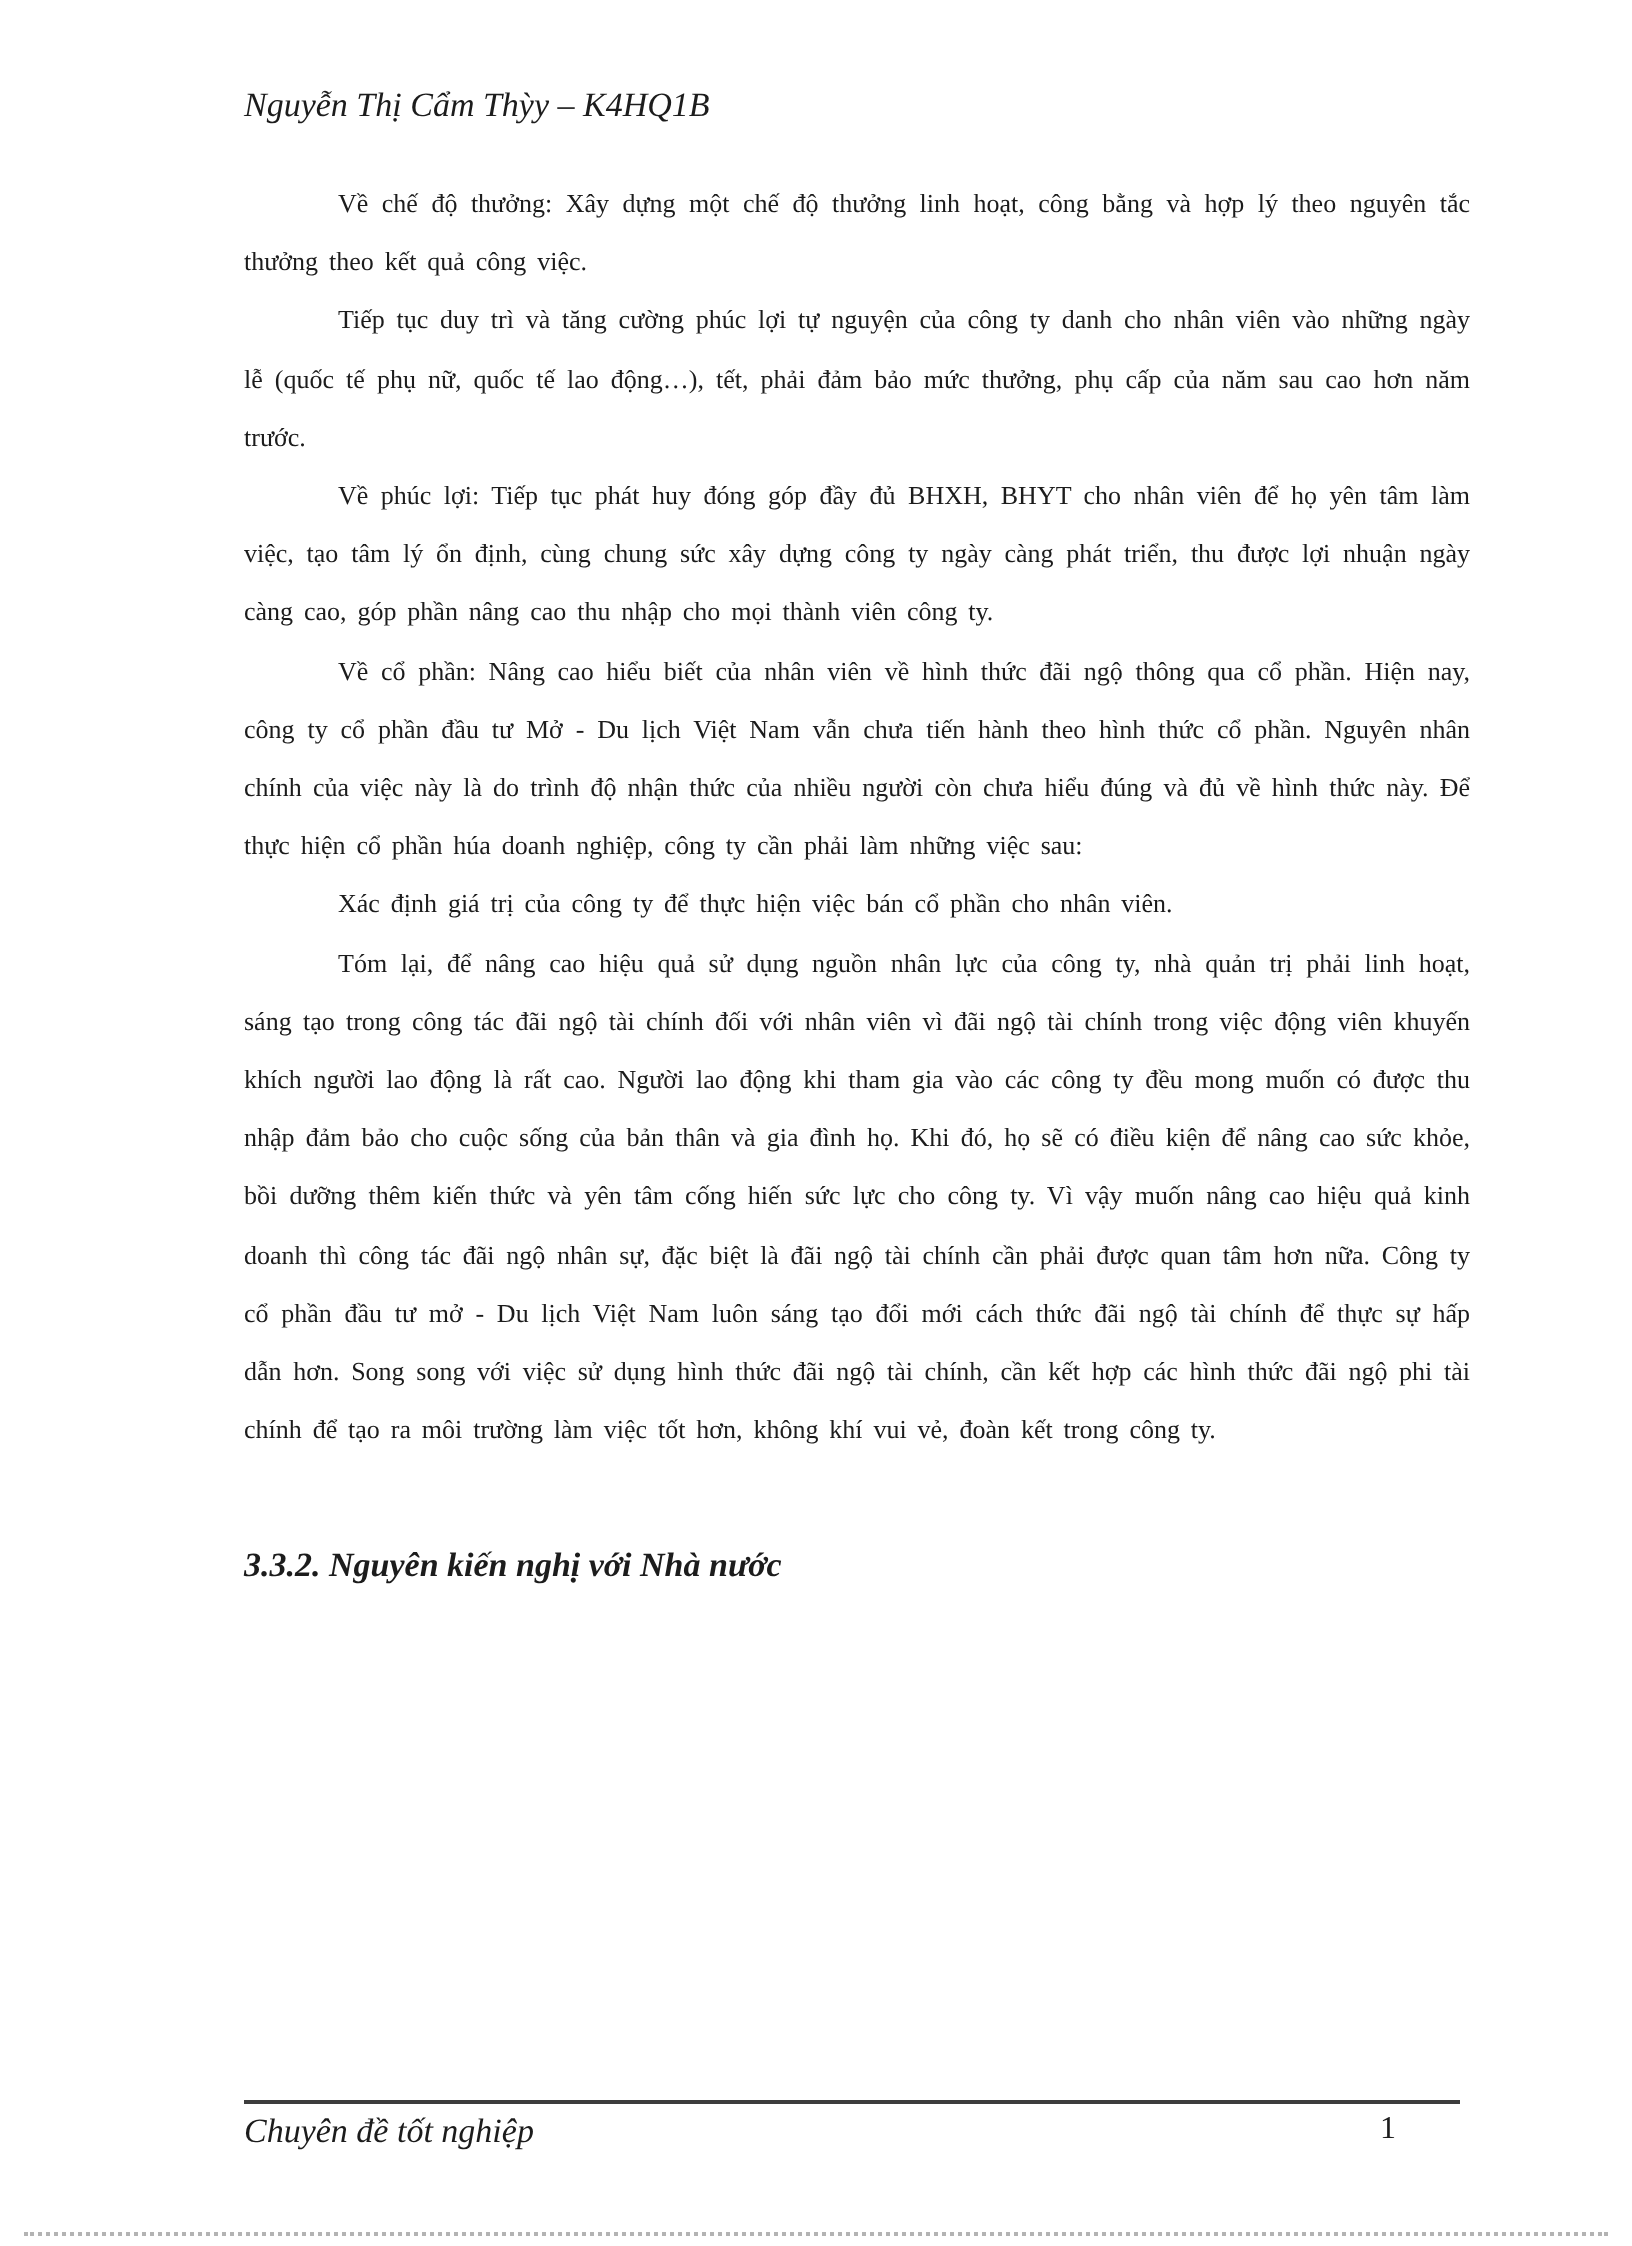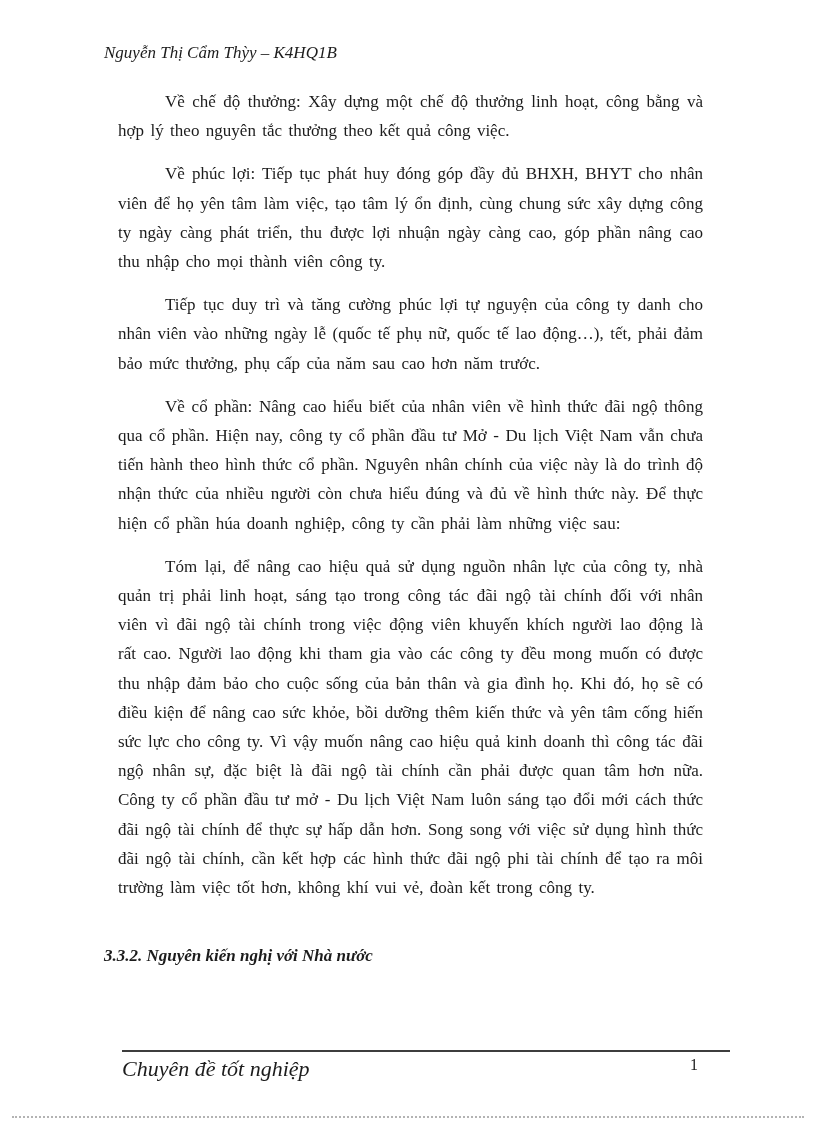--- a/index.html
+++ b/index.html
@@ -11,33 +11,33 @@
     position: relative;
     width: 816px;
     height: 1123px;
     background: #ffffff;
     overflow: hidden;
     font-family: "Liberation Serif", "DejaVu Serif", serif;
     color: #1c1c1c;
   }
   .content {
     position: absolute;
-    left: 104px;
+    left: 122px;
     top: 42px;
     width: 613px;
   }
   .running-head {
     font-style: italic;
     font-size: 17px;
     line-height: 22px;
     margin: 0 0 23px 0;
   }
   .body-text p {
-    margin: 14px;
-    font-size: 17px;
+    margin: 0;
+    font-size: 13px;
     line-height: 29.2px;
     text-align: justify;
     text-indent: 47px;
     word-spacing: 2.2px;
   }
   .section-heading {
     margin: 42px 0 0 0;
     font-size: 17px;
     font-weight: bold;
     font-style: italic;
@@ -49,21 +49,21 @@
     top: 1050px;
     width: 608px;
     border-top: 2px solid #3d3d3d;
     padding-top: 4px;
     display: flex;
     justify-content: space-between;
     align-items: flex-start;
   }
   .footer-label {
     font-style: italic;
-    font-size: 22px;
+    font-size: 17px;
   }
   .footer-pagenum {
     font-size: 16px;
     margin-right: 32px;
   }
   .page-edge-dotted {
     position: absolute;
     left: 12px;
     right: 12px;
     top: 1116px;
@@ -75,23 +75,24 @@
 <body>
 
 <div class="page">
 
   <div class="content">
 
     <div class="running-head">Nguyễn Thị Cẩm Thỳy – K4HQ1B</div>
 
     <div class="body-text">
       <p>Về chế độ thưởng: Xây dựng một chế độ thưởng linh hoạt, công bằng và hợp lý theo nguyên tắc thưởng theo kết quả công việc.</p>
+      <p>Tiếp tục duy trì và tăng cường phúc lợi tự nguyện của công ty danh cho nhân viên vào những ngày lễ (quốc tế phụ nữ, quốc tế lao động…), tết, phải đảm bảo mức thưởng, phụ cấp của năm sau cao hơn năm trước.</p>
       <p>Về phúc lợi: Tiếp tục phát huy đóng góp đầy đủ BHXH, BHYT cho nhân viên để họ yên tâm làm việc, tạo tâm lý ổn định, cùng chung sức xây dựng công ty ngày càng phát triển, thu được lợi nhuận ngày càng cao, góp phần nâng cao thu nhập cho mọi thành viên công ty.</p>
-      <p>Tiếp tục duy trì và tăng cường phúc lợi tự nguyện của công ty danh cho nhân viên vào những ngày lễ (quốc tế phụ nữ, quốc tế lao động…), tết, phải đảm bảo mức thưởng, phụ cấp của năm sau cao hơn năm trước.</p>
       <p>Về cổ phần: Nâng cao hiểu biết của nhân viên về hình thức đãi ngộ thông qua cổ phần. Hiện nay, công ty cổ phần đầu tư Mở - Du lịch Việt Nam vẫn chưa tiến hành theo hình thức cổ phần. Nguyên nhân chính của việc này là do trình độ nhận thức của nhiều người còn chưa hiểu đúng và đủ về hình thức này. Để thực hiện cổ phần húa doanh nghiệp, công ty cần phải làm những việc sau:</p>
+      <p>Xác định giá trị của công ty để thực hiện việc bán cổ phần cho nhân viên.</p>
       <p>Tóm lại, để nâng cao hiệu quả sử dụng nguồn nhân lực của công ty, nhà quản trị phải linh hoạt, sáng tạo trong công tác đãi ngộ tài chính đối với nhân viên vì đãi ngộ tài chính trong việc động viên khuyến khích người lao động là rất cao. Người lao động khi tham gia vào các công ty đều mong muốn có được thu nhập đảm bảo cho cuộc sống của bản thân và gia đình họ. Khi đó, họ sẽ có điều kiện để nâng cao sức khỏe, bồi dưỡng thêm kiến thức và yên tâm cống hiến sức lực cho công ty. Vì vậy muốn nâng cao hiệu quả kinh doanh thì công tác đãi ngộ nhân sự, đặc biệt là đãi ngộ tài chính cần phải được quan tâm hơn nữa. Công ty cổ phần đầu tư mở - Du lịch Việt Nam luôn sáng tạo đổi mới cách thức đãi ngộ tài chính để thực sự hấp dẫn hơn. Song song với việc sử dụng hình thức đãi ngộ tài chính, cần kết hợp các hình thức đãi ngộ phi tài chính để tạo ra môi trường làm việc tốt hơn, không khí vui vẻ, đoàn kết trong công ty.</p>
     </div>
 
     <div class="section-heading">3.3.2. Nguyên kiến nghị với Nhà nước</div>
 
   </div>
 
   <div class="footer">
     <span class="footer-label">Chuyên đề tốt nghiệp</span>
     <span class="footer-pagenum">1</span>

